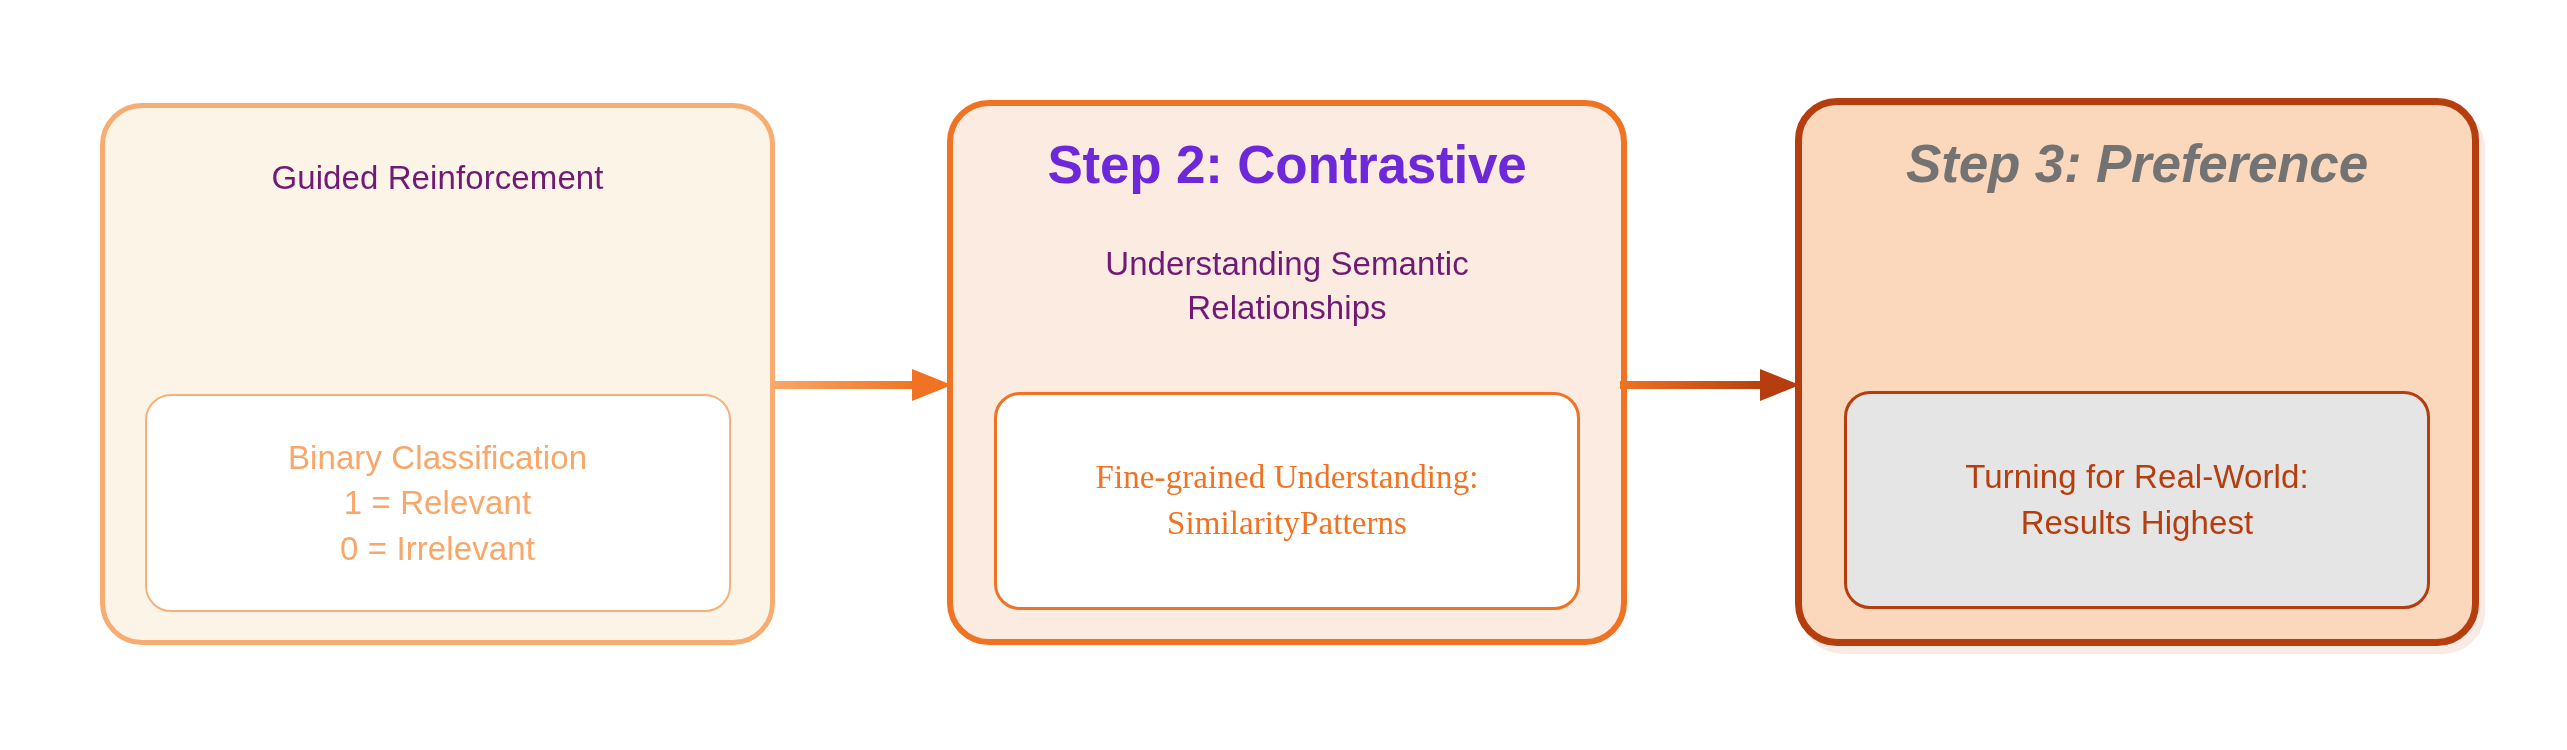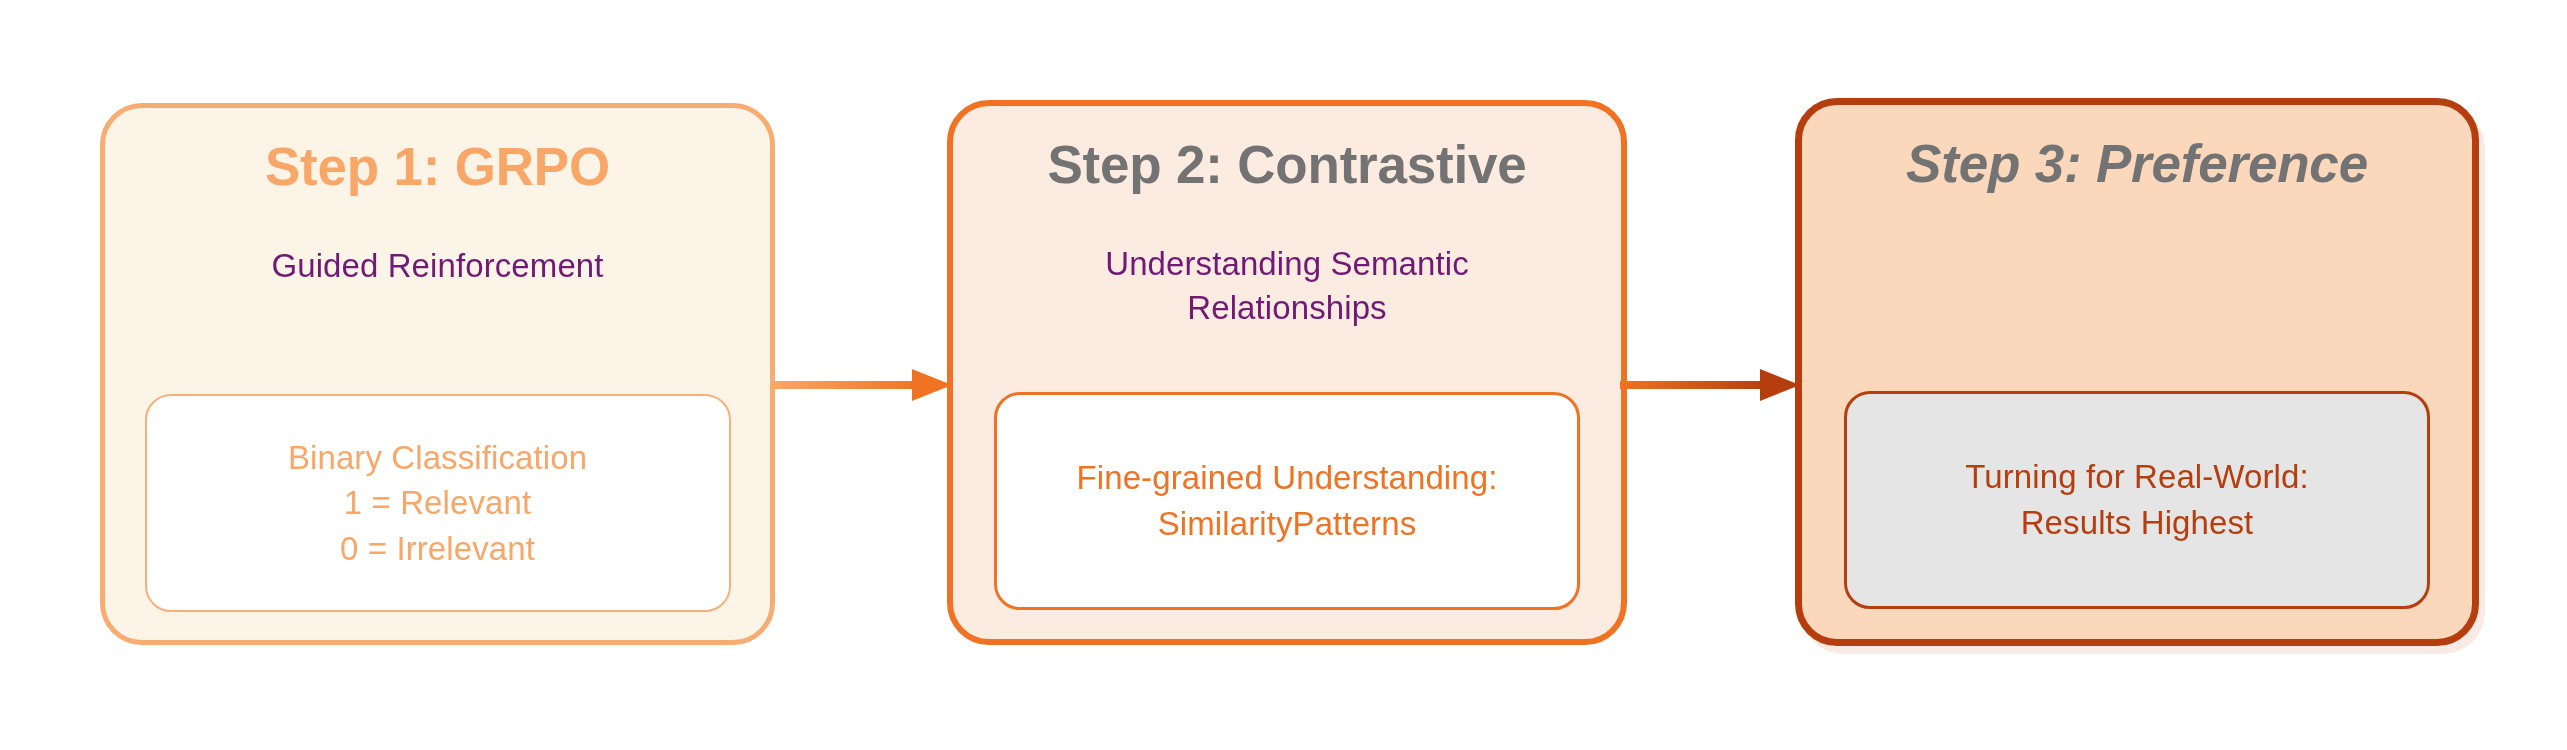--- a/index.html
+++ b/index.html
@@ -66,21 +66,21 @@
   .step-title {
     margin-top: 30px;
     font-size: 53px;
     font-weight: bold;
     letter-spacing: -0.2px;
     line-height: 1.1;
     text-align: center;
     white-space: nowrap;
   }
   #card-1 .step-title { color: #F9A769; }
-  #card-2 .step-title { color: #737373; }
+  #card-2 .step-title { color: #6d28d9; }
   #card-3 .step-title { color: #737373; font-style: italic; }
 
   .step-subtitle {
     margin-top: 48px;
     font-size: 33px;
     color: #701a75;
     text-align: center;
     line-height: 1.32;
     letter-spacing: 0.1px;
   }
@@ -105,20 +105,21 @@
     border-width: 2px;
     border-color: #F8B07A;
     justify-content: center;
   }
   #card-2 .inner-box {
     width: 586px;
     height: 218px;
     background: #FFFFFF;
     border-width: 3px;
     border-color: #EF7322;
+    font-family: Liberation Serif, serif;
   }
   #card-3 .inner-box {
     width: 586px;
     height: 218px;
     background: #e5e5e5;
     border-width: 3px;
     border-color: #B63E0E;
     text-align: center;
   }
 
@@ -139,21 +140,20 @@
   }
   #arrow-1 { left: 772px; width: 180px; }
   #arrow-2 { left: 1620px; width: 180px; }
 </style>
 </head>
 <body>
 
 <div id="canvas">
 
   <div class="step-card" id="card-1">
-    <div class="step-title">Step 1: GRPO</div>
     <div class="step-subtitle">
       <div>Guided Reinforcement</div>
     </div>
     <div class="inner-box">
       <div class="inner-text">
         <div>Binary Classification</div>
         <div>1 = Relevant</div>
         <div>0 = Irrelevant</div>
       </div>
     </div>

